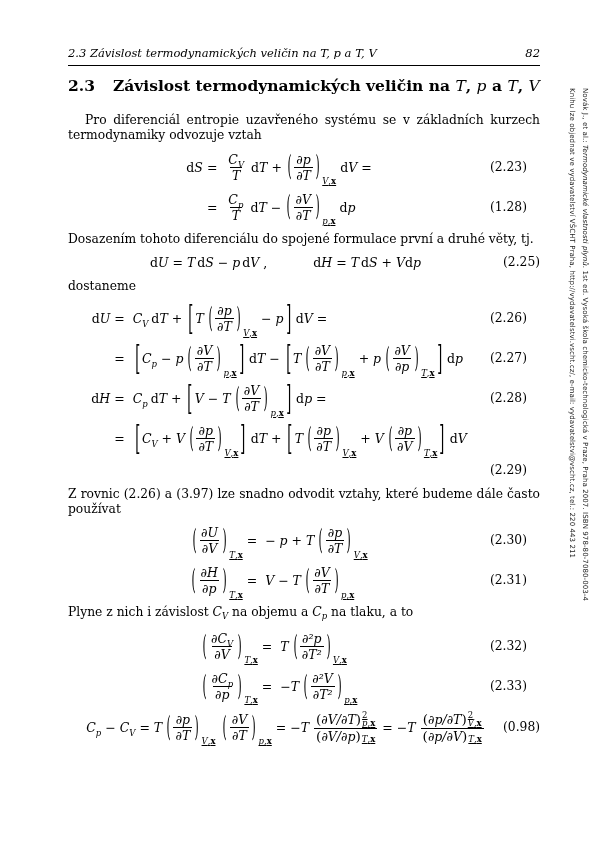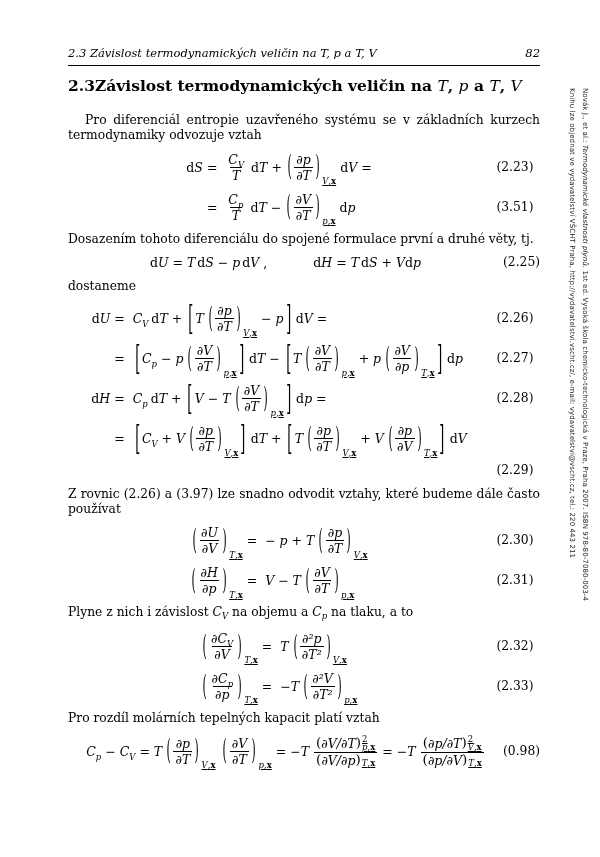--- a/index.html
+++ b/index.html
@@ -10,40 +10,40 @@
   
   .header{position:absolute;left:68px;top:46px;width:472px;
           border-bottom:1px solid #000;padding-bottom:5px;
           display:flex;justify-content:space-between;align-items:flex-end;
           font-style:italic;font-size:11.5px;}
   .header .tmath{font-style:italic;}
 
   
   .title{position:absolute;left:68px;top:76px;width:490px;
          font-weight:bold;font-size:15.5px;display:flex;}
-  .title .secno{}
+  .title .secno{margin-right:18px;}
   .title .tmath{font-style:italic;font-weight:500;}
 
   
   .content{position:absolute;left:68px;top:110px;width:472px;
            font-size:12.3px;line-height:1.2;text-align:justify;}
   .para{margin:3px 0;}
   .indent{text-indent:17px;}
   .tmath{font-style:italic;}
   .tsub{font-size:8.5px;font-style:italic;}
 
   
   .eqwrap{margin:9px 0;}
   .eqgrid{display:grid;grid-template-columns:1fr auto auto 1fr 50px;
           align-items:center;row-gap:9px;}
   .eqcenter{display:flex;align-items:center;}
   .sp1{flex:1;}
   .clhs{display:flex;justify-content:flex-end;align-items:center;}
   .cmid{display:flex;align-items:center;white-space:nowrap;}
-  .eno{text-align:center;font-size:12.3px;}
+  .eno{text-align:left;font-size:12.3px;}
 
   .mtxt{font-size:12.5px;white-space:pre;line-height:1.2;}
   .mr{font-style:normal;}
   .mi{font-style:italic;}
   .vs{font-size:8.5px;font-style:italic;line-height:0;}
   .sp{flex:none;display:inline-block;}
 
   .frac{display:inline-flex;flex-direction:column;align-items:center;margin:0 1px;}
   .fn,.fd{display:flex;align-items:center;justify-content:center;
           padding:0 2px;line-height:1.15;}
@@ -159,21 +159,21 @@
               <span class="dl tp">)</span>
               <span class="sc sct">
                 <span class="psup"></span>
                 <span class="psub"><span class="it">p</span><span>,</span><span class="bx">x</span></span>
               </span>
             </span>
             <span class="sp" style="width: 4px;"></span>
             <span class="mtxt"><span class="mr">d</span><span class="mi">p</span></span>
           </div>
           <div></div>
-          <div class="eno">(3.51)</div>
+          <div class="eno">(1.28)</div>
         </div>
       </div>
     <p class="para">Dosazením tohoto diferenciálu do spojené formulace první a druhé věty, tj.</p>
     <div class="eqwrap">
         <div class="eqcenter">
           <div class="sp1"></div>
           <div class="cmid">
             <span class="mtxt"><span class="mr">d</span><span class="mi">U</span></span>
             <span class="mtxt mr"> = </span>
             <span class="mtxt mi">T</span>
@@ -665,21 +665,20 @@
               <span class="sc sct">
                 <span class="psup"></span>
                 <span class="psub"><span class="it">p</span><span>,</span><span class="bx">x</span></span>
               </span>
             </span>
           </div>
           <div></div>
           <div class="eno">(2.33)</div>
         </div>
       </div>
-    <p class="para">Pro rozdíl molárních tepelných kapacit platí vztah</p>
     <div class="eqwrap">
         <div class="eqcenter">
           <div class="sp1"></div>
           <div class="cmid">
             <span class="mtxt"><span class="mi">C</span><sub class="vs">p</sub></span>
             <span class="mtxt mr"> − </span>
             <span class="mtxt"><span class="mi">C</span><sub class="vs">V</sub></span>
             <span class="mtxt mr"> = </span>
             <span class="mtxt mi">T</span>
             <span class="sp" style="width: 3px;"></span>

